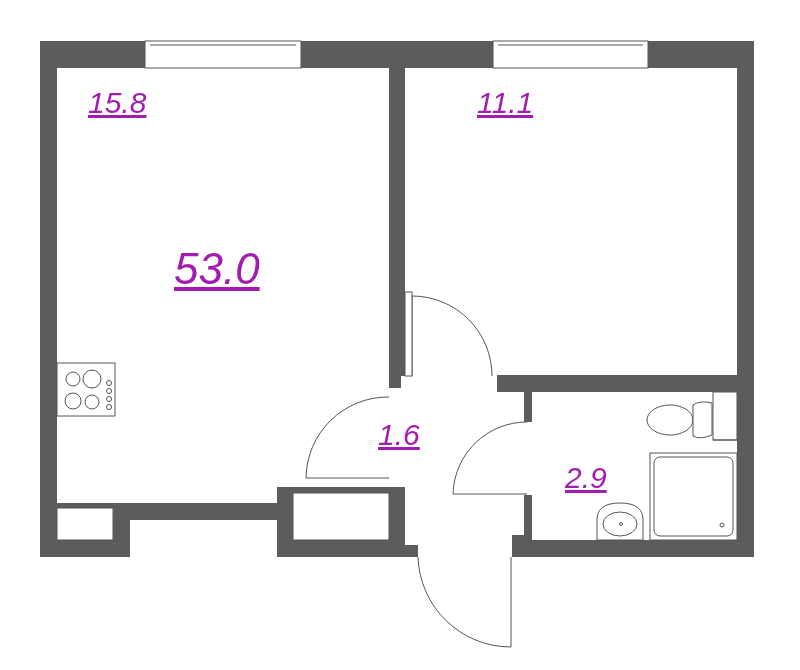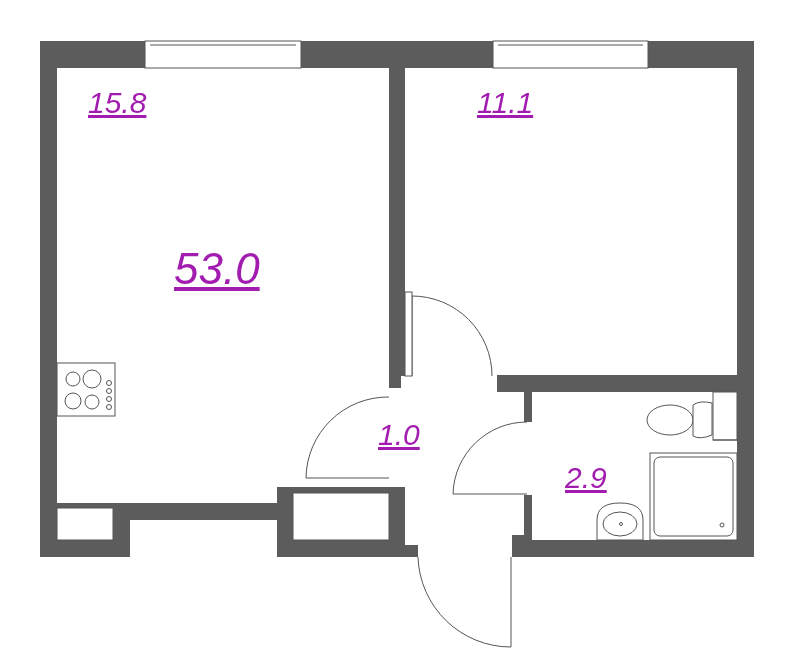--- a/index.html
+++ b/index.html
@@ -101,14 +101,14 @@
   <g>
     <path class="fixture" d="M597 540 L597 520 Q597 503 620 503 Q643 503 643 520 L643 540 Z"></path>
     <ellipse class="line" cx="620" cy="524" rx="17" ry="12"></ellipse>
     <circle class="line" cx="621" cy="524" r="1.5"></circle>
   </g>
 </svg>
 
 <div class="label small" style="left:88px; top:88px;">15.8</div>
 <div class="label small" style="left:443px; top:88px;margin-left:34px;">11.1</div>
 <div class="label big" style="left:174px; top:247px;">53.0</div>
-<div class="label small" style="left:378px; top:420px;">1.0</div>
+<div class="label small" style="left:378px; top:420px;">1.6</div>
 <div class="label small" style="left:565px; top:463px;">2.9</div>
 
 </body></html>

